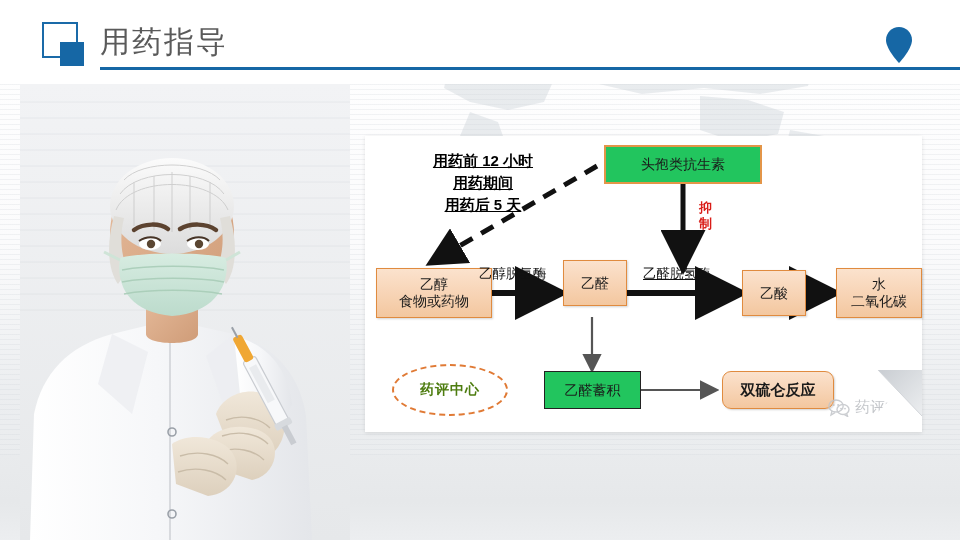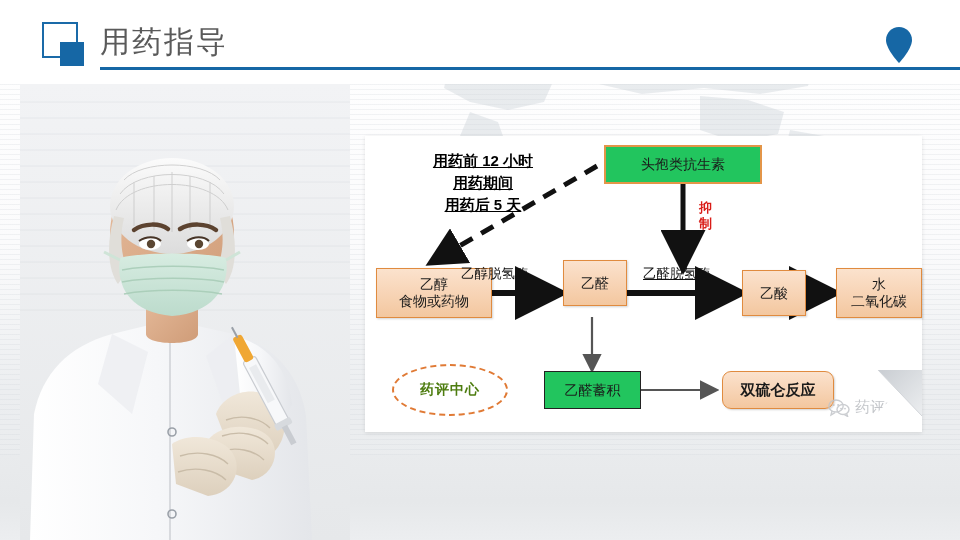--- a/index.html
+++ b/index.html
@@ -341,21 +341,21 @@
   </div>
 
   <div class="node node-white-black" style="left:544px;top:371px;width:97px;height:38px;">
     <span>乙醛蓄积</span>
   </div>
 
   <div class="node node-peach node-strong" style="left:722px;top:371px;width:112px;height:38px;">
     <span>双硫仑反应</span>
   </div>
 
-  <div class="edge-label" style="left:461px;top:265px;">乙醇脱氢酶</div>
+  <div class="edge-label" style="left:479px;top:265px;">乙醇脱氢酶</div>
   <div class="edge-label" style="left:643px;top:265px;text-decoration:underline;">乙醛脱氢酶</div>
 
   <div class="stamp">
     <span>药评中心</span>
   </div>
 
   <div class="wmark">
     <svg width="22" height="18" viewBox="0 0 22 18">
       <ellipse cx="8" cy="7" rx="7.2" ry="6" fill="none" stroke="#c2c5c9" stroke-width="1.4"></ellipse>
       <path d="M4 12 L3 16 L7 13.6" fill="none" stroke="#c2c5c9" stroke-width="1.4"></path>

